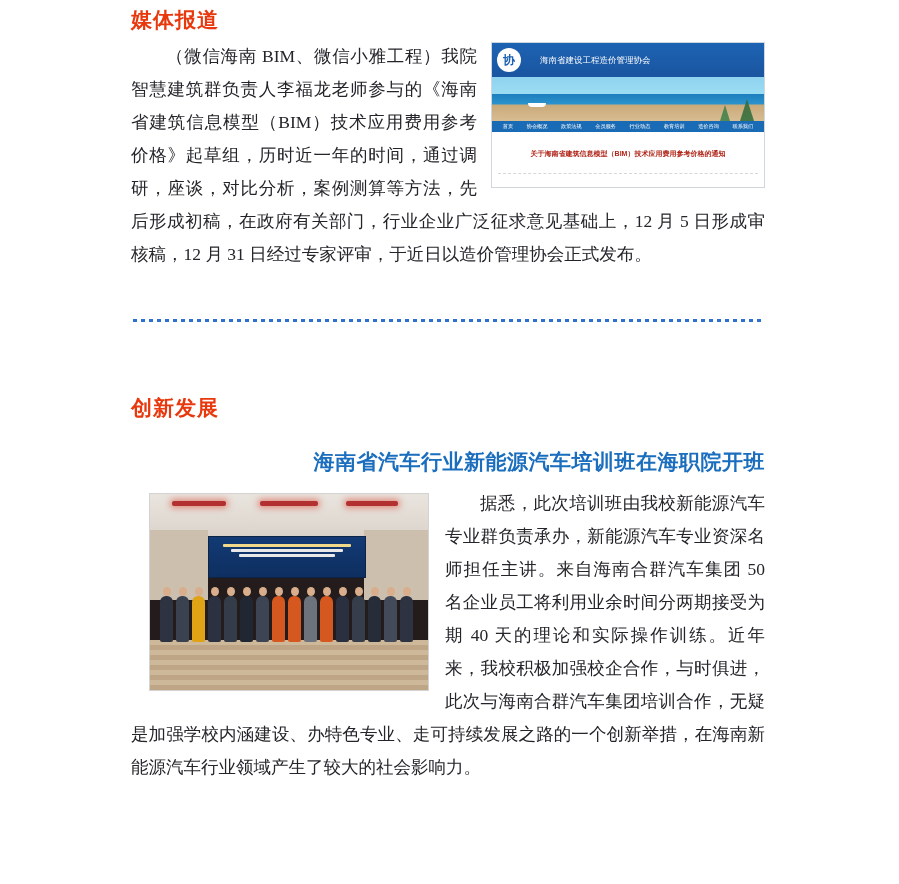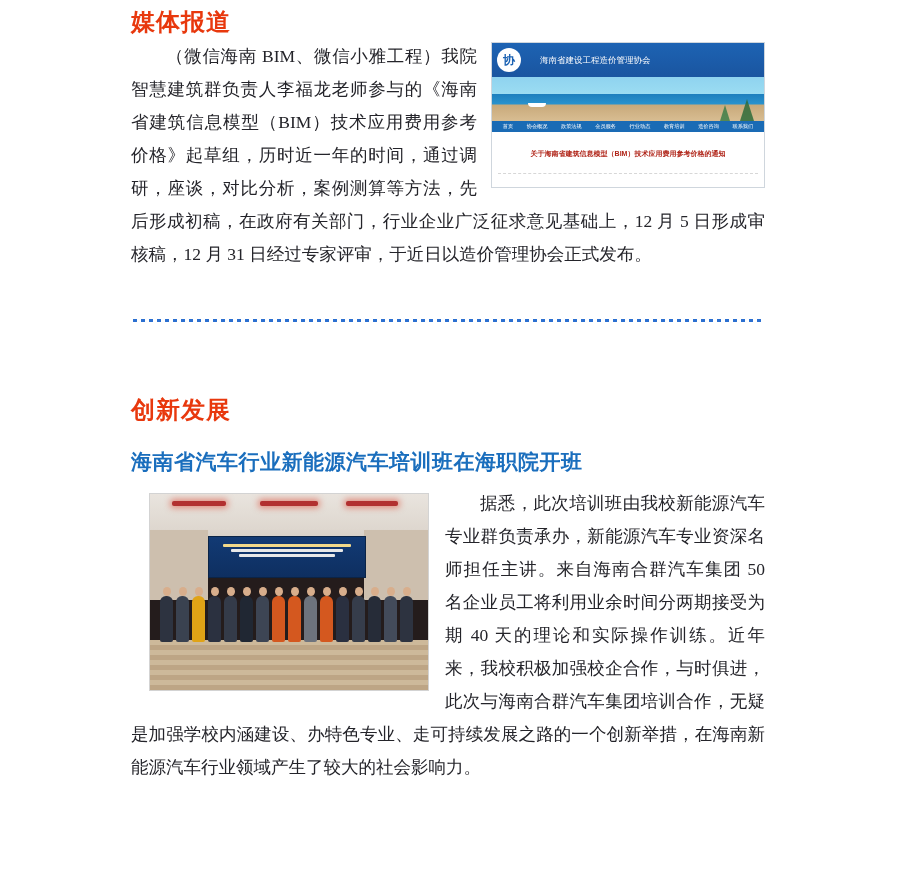--- a/index.html
+++ b/index.html
@@ -19,21 +19,21 @@
     position: relative;
     width: 899px;
     height: 884px;
   }
 
   
   .section-heading {
     position: absolute;
     font-family: Liberation Sans, sans-serif;
     font-weight: bold;
-    font-size: 24px;
+    font-size: 21px;
     color: #e8380d;
     letter-spacing: 1px;
   }
   #heading-media { left: 131px; top: 6px; }
   #heading-innovation { left: 131px; top: 358px; margin-top: 36px; }
 
   
   .media-body {
     position: absolute;
     left: 131px;
@@ -163,21 +163,21 @@
     background-size: 8px 5px;
     background-repeat: repeat-x;
   }
 
   
   .article-title {
     position: absolute;
     left: 131px;
     top: 448px;
     width: 634px;
-    text-align: left;
+    text-align: right;
     font-family: "Liberation Sans", sans-serif;
     font-weight: bold;
     font-size: 21px;
     color: #1a6ebd;
     letter-spacing: .5px;
   }
   .article-body {
     position: absolute;
     left: 131px;
     top: 487px;

